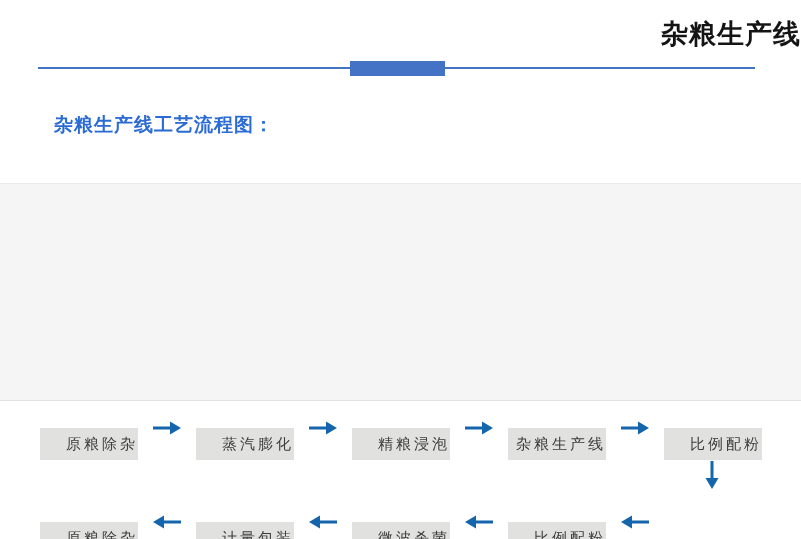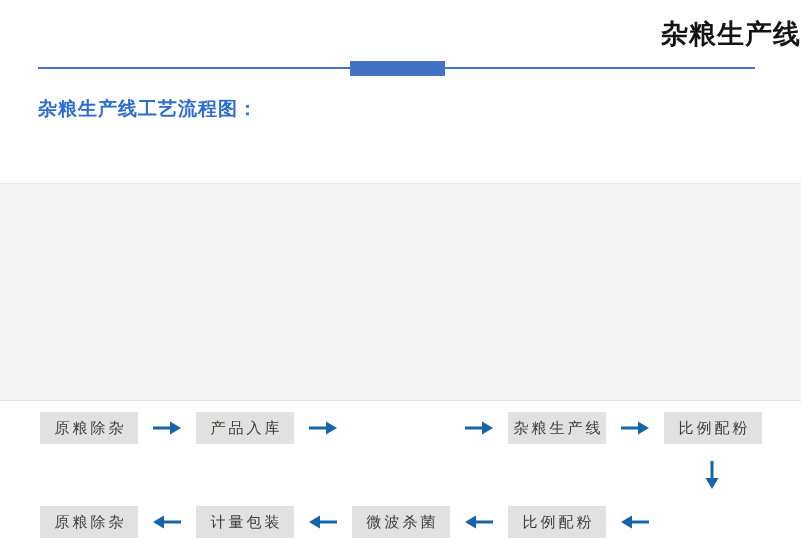--- a/index.html
+++ b/index.html
@@ -18,39 +18,40 @@
   }
   .divider-line{
     position:absolute;top:67px;left:38px;width:717px;height:2px;
     background:#4472c4;
   }
   .divider-rect{
     position:absolute;top:61px;left:350px;width:95px;height:15px;
     background:#4472c4;
   }
   .subtitle{
-    position:absolute;top:96px;left:38px;margin:0;
+    position:absolute;top:96px;left:38px;margin:16px;
     font-size:19px;font-weight:700;color:#2b6bd4;
     letter-spacing:1px;
     text-align:right;
   }
   .panel{
     position:absolute;top:183px;left:0;width:801px;height:218px;
     background:#f5f5f6;
     border-top:1px solid #eaeaeb;
     border-bottom:1px solid #e2e2e3;
     box-sizing:border-box;
   }
   .box{
     position:absolute;width:98px;height:32px;
     background:#e1e1df;
     color:#3c3c3c;
-    font-size:15px;line-height:32px;text-align:center;
+    font-size:15px;line-height:32px;text-align:right;
     letter-spacing:3px;text-indent:3px;
     white-space:nowrap;
+    margin-top:16px;
   }
   .r1{top:228px}
   .r2{top:322px}
   .c0{left:40px}.c1{left:196px}.c2{left:352px}.c3{left:508px}.c4{left:664px}
   .arrow{position:absolute;display:block;}
   .ar{width:30px;height:16px;}
   .a-r1{top:236px}
   .a-r2{top:330px}
   .g0{left:152px}.g1{left:308px}.g2{left:464px}.g3{left:620px}
   .a-down{left:704px;top:276px;width:16px;height:30px;}
@@ -63,21 +64,22 @@
   <h1 class="title">杂粮生产线</h1>
 
   <div class="divider-line"></div>
   <div class="divider-rect"></div>
 
   <h2 class="subtitle">杂粮生产线工艺流程图：</h2>
 
   <div class="panel">
 
     <div class="box r1 c0">原粮除杂</div>
-    <div class="box r1 c1">产品入库</div>
+    <div class="box r1 c1">蒸汽膨化</div>
+    <div class="box r1 c2">精粮浸泡</div>
     <div class="box r1 c3">杂粮生产线</div>
     <div class="box r1 c4">比例配粉</div>
 
     <svg class="arrow ar a-r1 g0" viewBox="0 0 30 16">
       <line x1="1" y1="8" x2="19" y2="8" stroke="#1565ad" stroke-width="3"></line>
       <polygon points="18,1.5 29,8 18,14.5" fill="#1565ad"></polygon>
     </svg>
     <svg class="arrow ar a-r1 g1" viewBox="0 0 30 16">
       <line x1="1" y1="8" x2="19" y2="8" stroke="#1565ad" stroke-width="3"></line>
       <polygon points="18,1.5 29,8 18,14.5" fill="#1565ad"></polygon>

